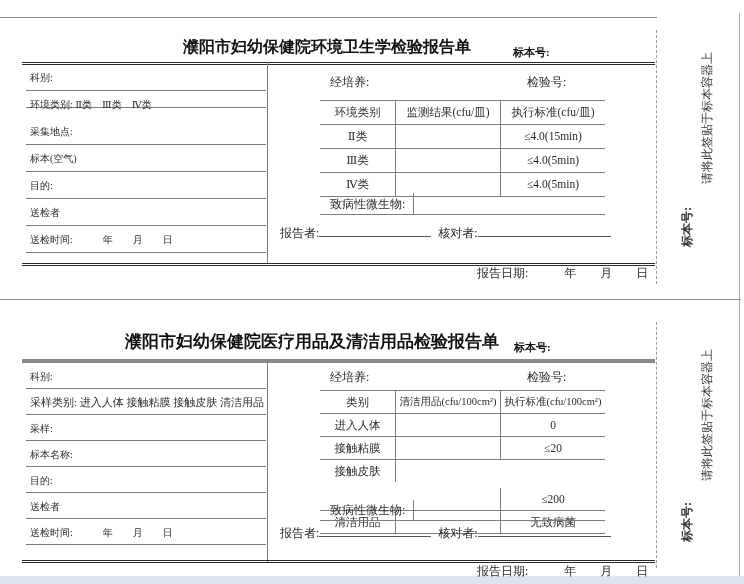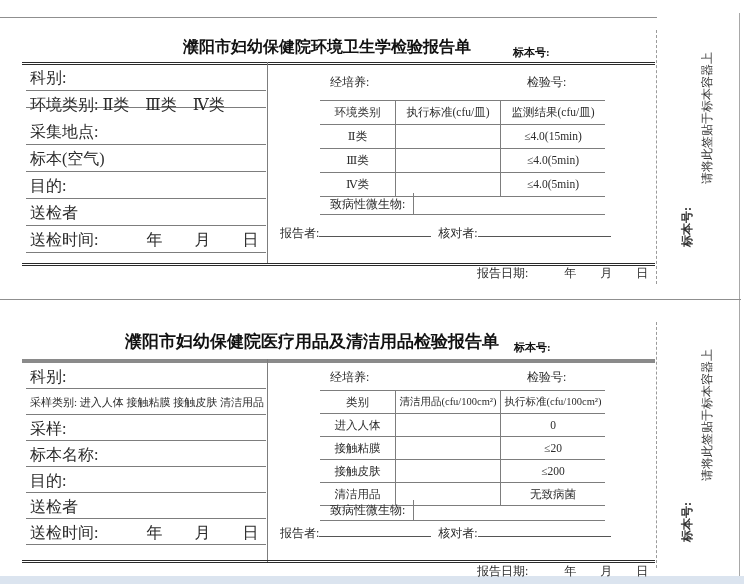--- a/index.html
+++ b/index.html
@@ -9,21 +9,21 @@
   }
   .hline{position:absolute;border-top:1px solid #8f8f8f;height:0;}
   .vline{position:absolute;border-left:1px solid #8f8f8f;width:0;}
   .cutline{position:absolute;border-left:1px dashed #9a9a9a;width:0;}
   .dbl{position:absolute;border-top:3px double #2a2a2a;height:0;}
   .bar{position:absolute;background:#8a8a8a;}
   .title{position:absolute;font-weight:bold;white-space:nowrap;color:#111;}
   .spec{position:absolute;font-weight:bold;font-size:11px;white-space:nowrap;color:#111;}
   .lbl{position:absolute;font-size:12px;white-space:nowrap;margin-left:40px;}
   .lrow{position:absolute;left:26px;width:240px;border-bottom:1px solid #7d7d7d;
-        font-size:16px;white-space:nowrap;padding-left:4px;box-sizing:border-box;}
+        font-size:10px;white-space:nowrap;padding-left:4px;box-sizing:border-box;}
   .itable{position:absolute;width:285px;}
   .itrow{display:flex;border-bottom:1px solid #7d7d7d;}
   .itrow:first-child{border-top:1px solid #7d7d7d;}
   .itc{box-sizing:border-box;text-align:center;font-size:11.5px;white-space:nowrap;overflow:hidden;}
   .c1{width:75px;text-align:center;}
   .c2{width:105px;border-left:1px solid #7d7d7d;}
   .c3{width:105px;border-left:1px solid #7d7d7d;}
   .hsm{font-size:10.5px;}
   .pathrow{position:absolute;width:285px;border-bottom:1px solid #7d7d7d;box-sizing:border-box;}
   .pathdiv{position:absolute;left:93px;top:0;height:100%;border-left:1px solid #7d7d7d;width:0;}
@@ -64,22 +64,22 @@
 <div class="lrow" style="top:173px;height:26px;line-height:26px;">目的:</div>
 <div class="lrow" style="top:200px;height:26px;line-height:26px;">送检者</div>
 <div class="lrow" style="top:227px;height:26px;line-height:26px;">送检时间:　　　年　　月　　日</div>
 
 <div class="lbl" style="left:290px;top:74px;">经培养:</div>
 <div class="lbl" style="left:487px;top:74px;">检验号:</div>
 
 <div class="itable" style="left:320px;top:100px;">
   <div class="itrow">
     <div class="itc c1" style="height:23px;line-height:23px;">环境类别</div>
+    <div class="itc c2" style="height:23px;line-height:23px;">监测结果(cfu/皿)</div>
     <div class="itc c3" style="height:23px;line-height:23px;">执行标准(cfu/皿)</div>
-    <div class="itc c2" style="height:23px;line-height:23px;">监测结果(cfu/皿)</div>
   </div>
   <div class="itrow">
     <div class="itc c1" style="height:23px;line-height:23px;">Ⅱ类</div>
     <div class="itc c2" style="height:23px;line-height:23px;"></div>
     <div class="itc c3" style="height:23px;line-height:23px;">≤4.0(15min)</div>
   </div>
   <div class="itrow">
     <div class="itc c1" style="height:23px;line-height:23px;">Ⅲ类</div>
     <div class="itc c2" style="height:23px;line-height:23px;"></div>
     <div class="itc c3" style="height:23px;line-height:23px;">≤4.0(5min)</div>
@@ -134,21 +134,21 @@
     <div class="itc c3" style="height:22px;line-height:22px;">0</div>
   </div>
   <div class="itrow">
     <div class="itc c1" style="height:22px;line-height:22px;">接触粘膜</div>
     <div class="itc c2" style="height:22px;line-height:22px;"></div>
     <div class="itc c3" style="height:22px;line-height:22px;">≤20</div>
   </div>
   <div class="itrow">
     <div class="itc c1" style="height:22px;line-height:22px;">接触皮肤</div>
     <div class="itc c2" style="height:22px;line-height:22px;"></div>
-    <div class="itc c3" style="height:22px;line-height:22px;">≤200</div>
+    <div class="itc c3" style="height:22px;line-height:22px;margin-top:28px;">≤200</div>
   </div>
   <div class="itrow">
     <div class="itc c1" style="height:22px;line-height:22px;">清洁用品</div>
     <div class="itc c2" style="height:22px;line-height:22px;"></div>
     <div class="itc c3" style="height:22px;line-height:22px;">无致病菌</div>
   </div>
 </div>
 
 <div class="pathrow" style="left:320px;top:500px;height:21px;">
   <span class="pathlbl" style="line-height:21px;">致病性微生物:</span>

